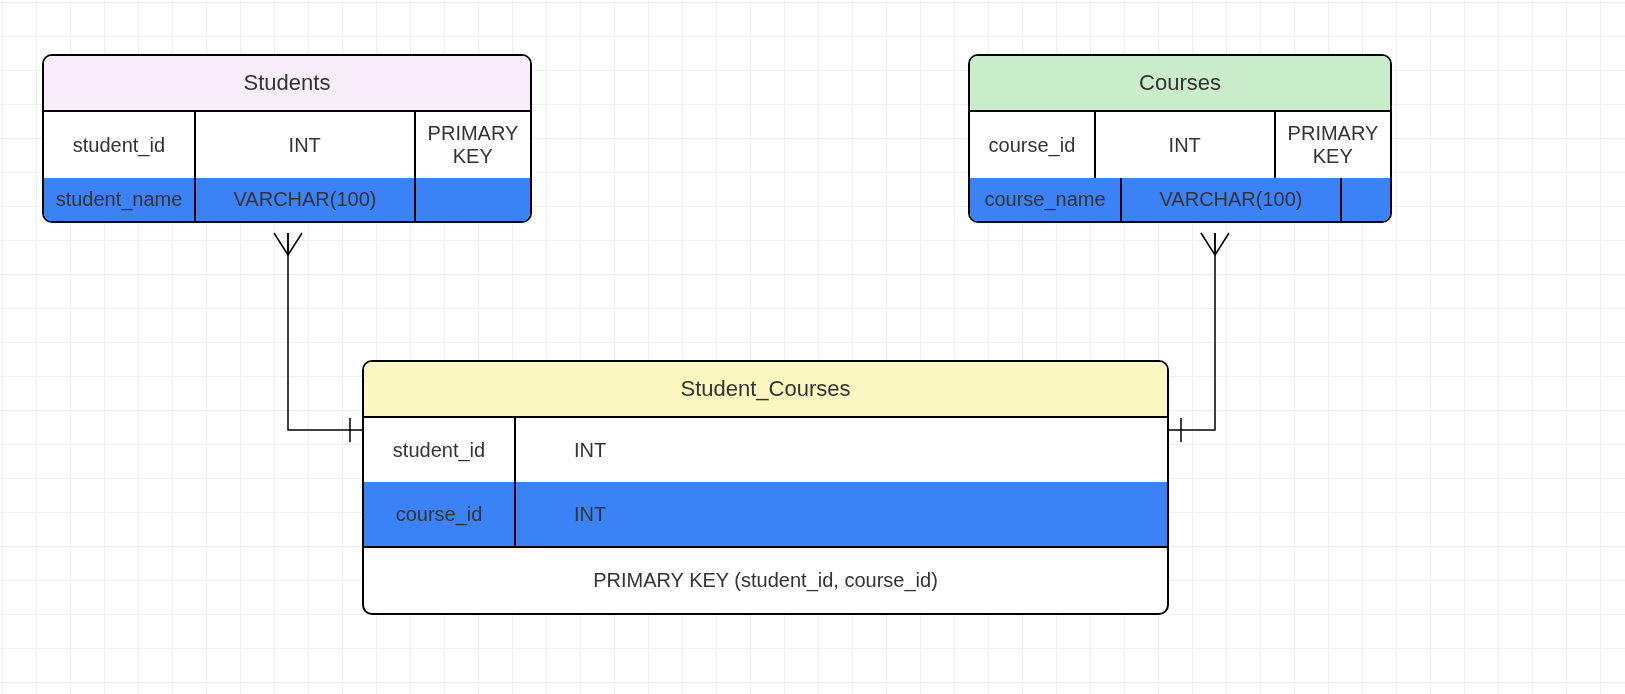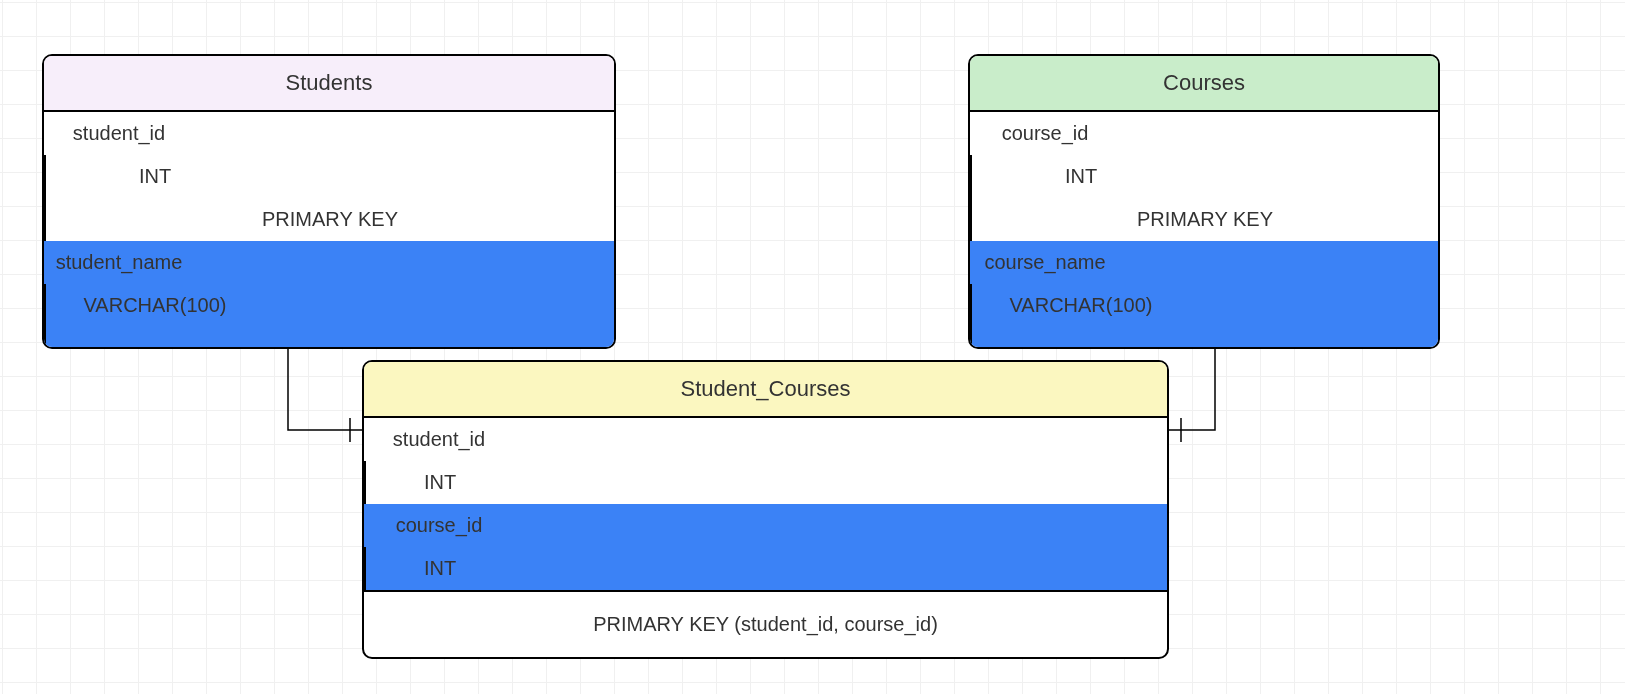--- a/index.html
+++ b/index.html
@@ -45,47 +45,46 @@
     color: #333;
   }
   .hdr-purple { background: #f7eefa; }
   .hdr-green  { background: #c9edca; }
   .hdr-yellow { background: #fbf7c0; }
   .row {
     display: flex;
     align-items: stretch;
     font-size: 20px;
     color: #333;
-    flex-direction: column;
   }
   .row.alt { background: #3b82f6; }
   .cell {
     padding: 10px 12px;
     display: flex;
     align-items: center;
     justify-content: center;
     text-align: center;
   }
   .cell + .cell { border-left: 2px solid #000; }
   .footer-row {
     border-top: 2px solid #000;
     font-size: 20px;
     color: #333;
     padding: 21px 8px;
     text-align: center;
   }
 
   
-  #ent-students { left: 42px; top: 54px; width: 574px; }
+  #ent-students { left: 42px; top: 54px; width: 490px; }
   #ent-students .c1 { width: 150px; }
   #ent-students .c2 { width: 220px; }
   #ent-students .c3 { flex: 1; }
 
   
-  #ent-courses { left: 968px; top: 54px; width: 472px; }
+  #ent-courses { left: 968px; top: 54px; width: 424px; }
   #ent-courses .c1 { width: 150px; }
   #ent-courses .c2 { width: 220px; }
   #ent-courses .c3 { flex: 1; }
 
   
   #ent-sc { left: 362px; top: 360px; width: 807px; }
   #ent-sc .c1 { width: 150px; }
   #ent-sc .c2 { width: 150px; }
   #ent-sc .c3 { flex: 1; }
   #ent-sc .row { min-height: 64px; }

